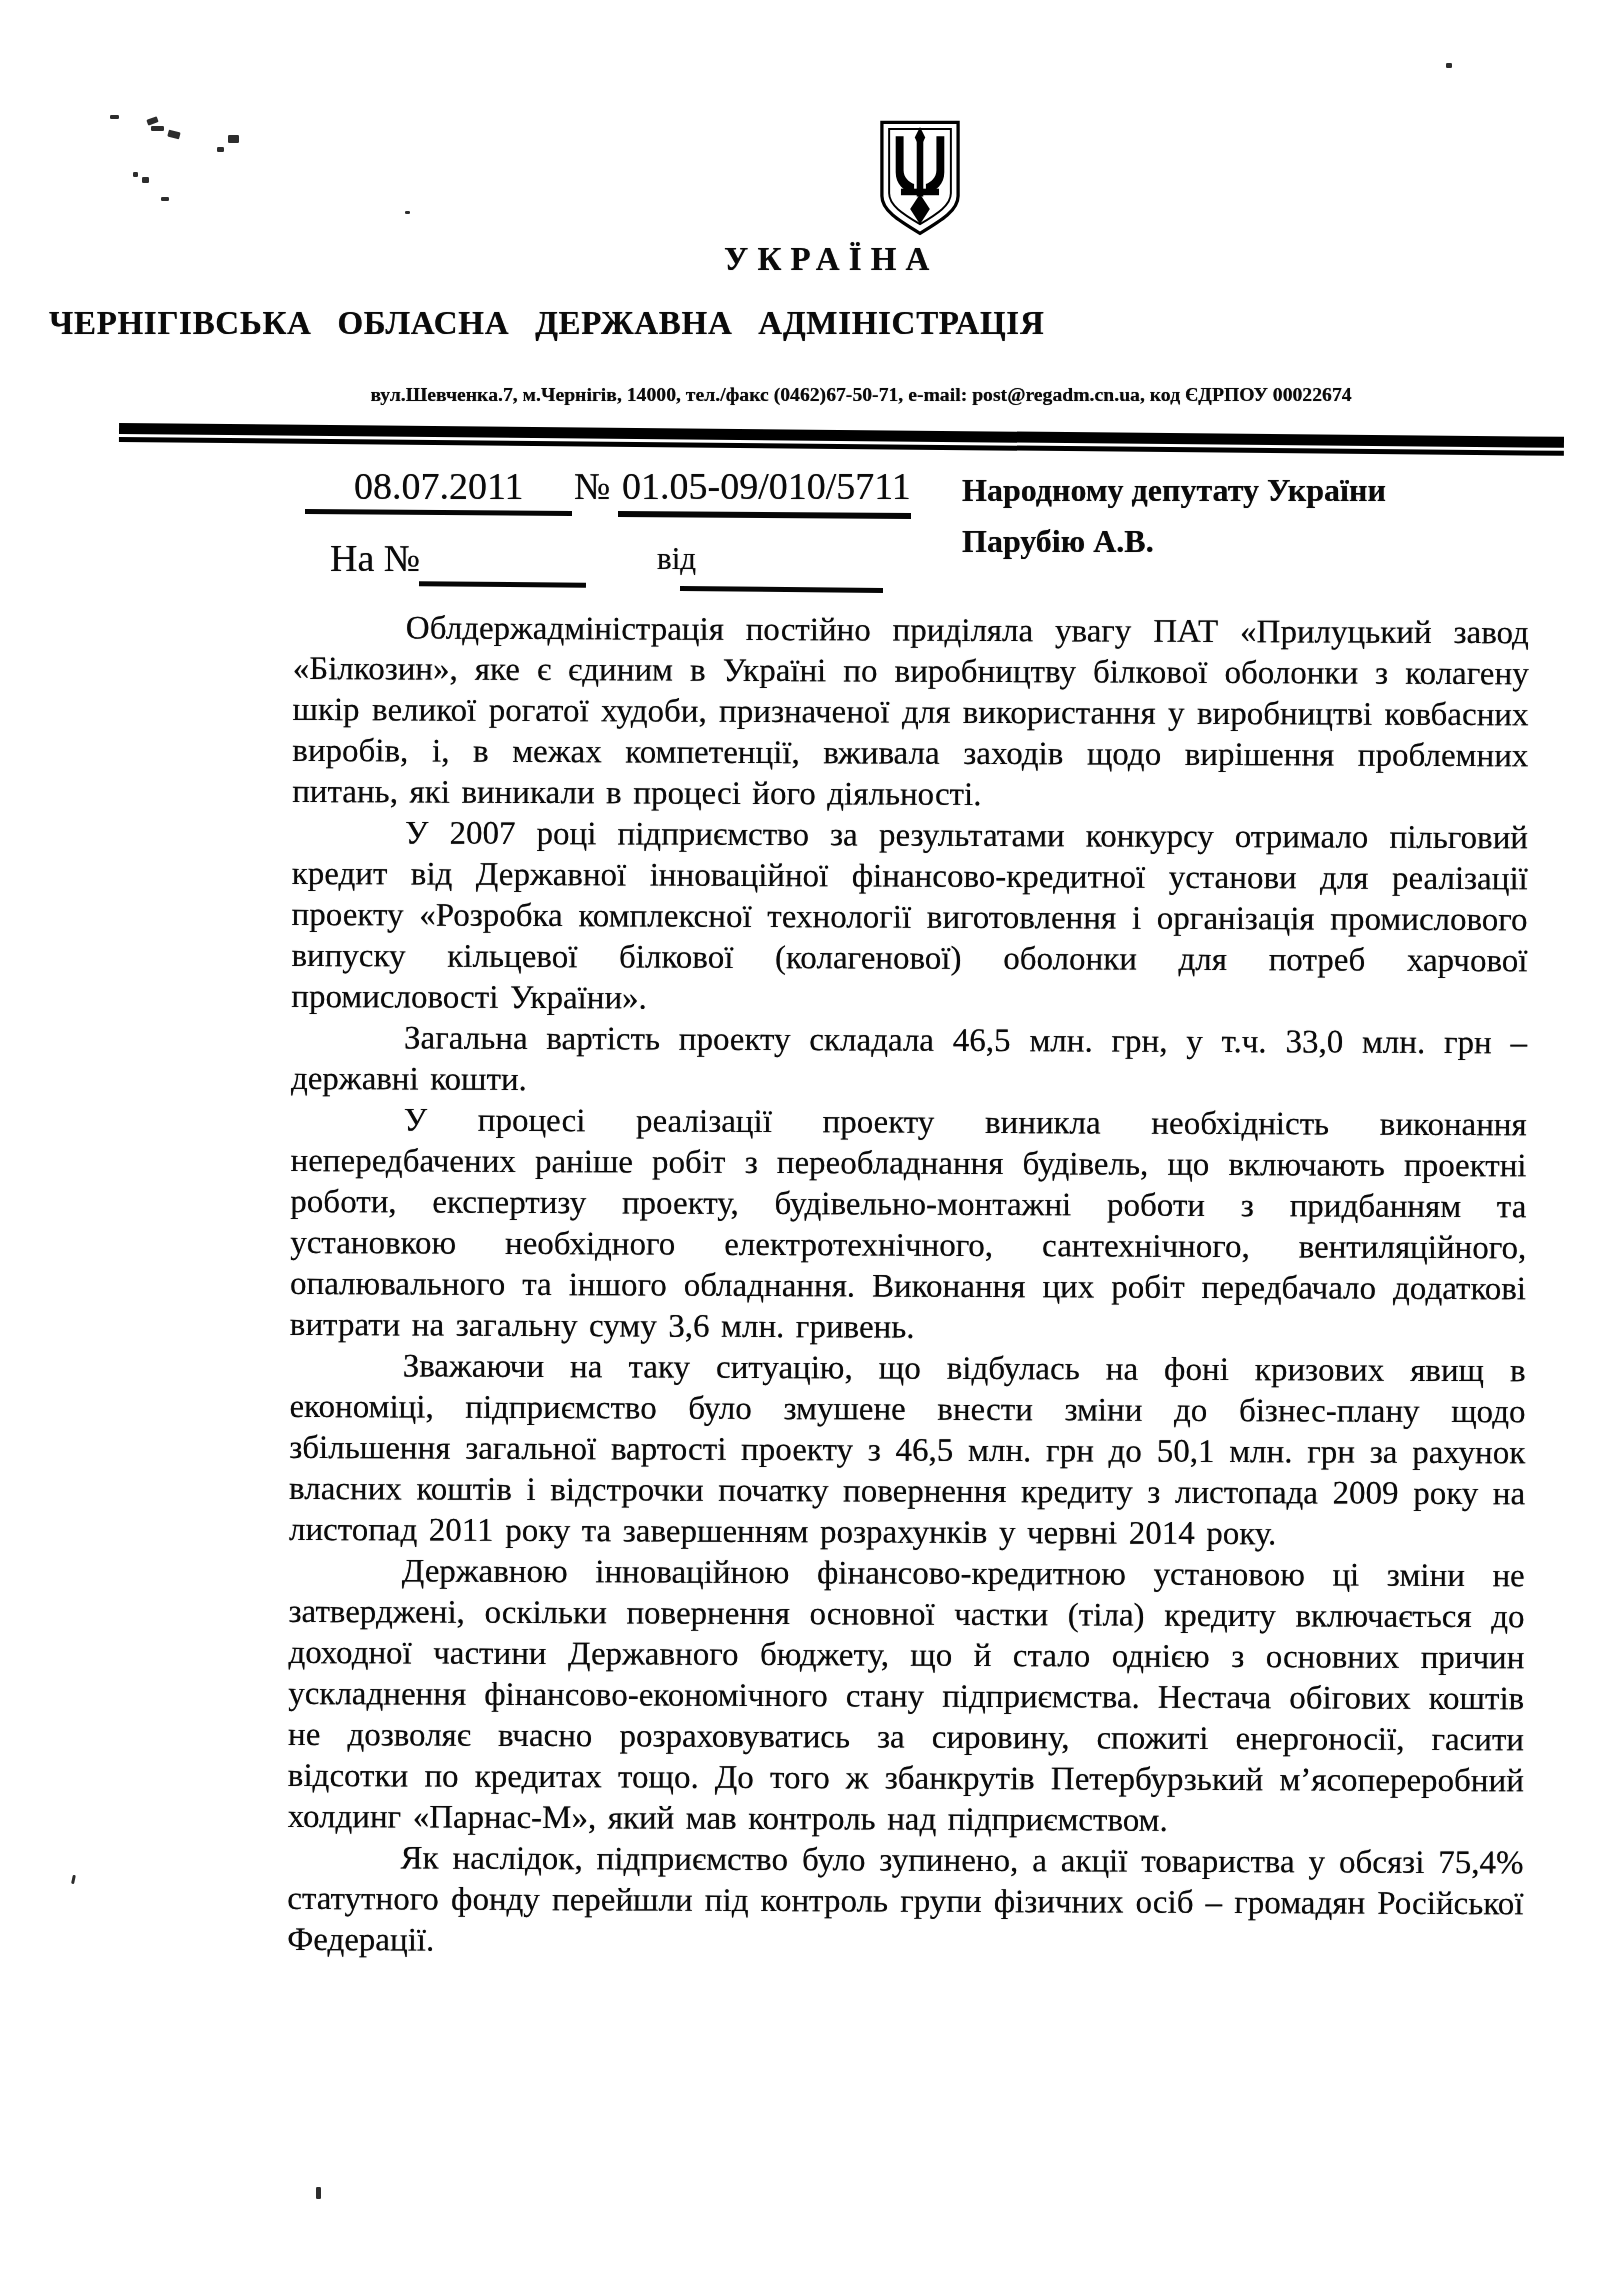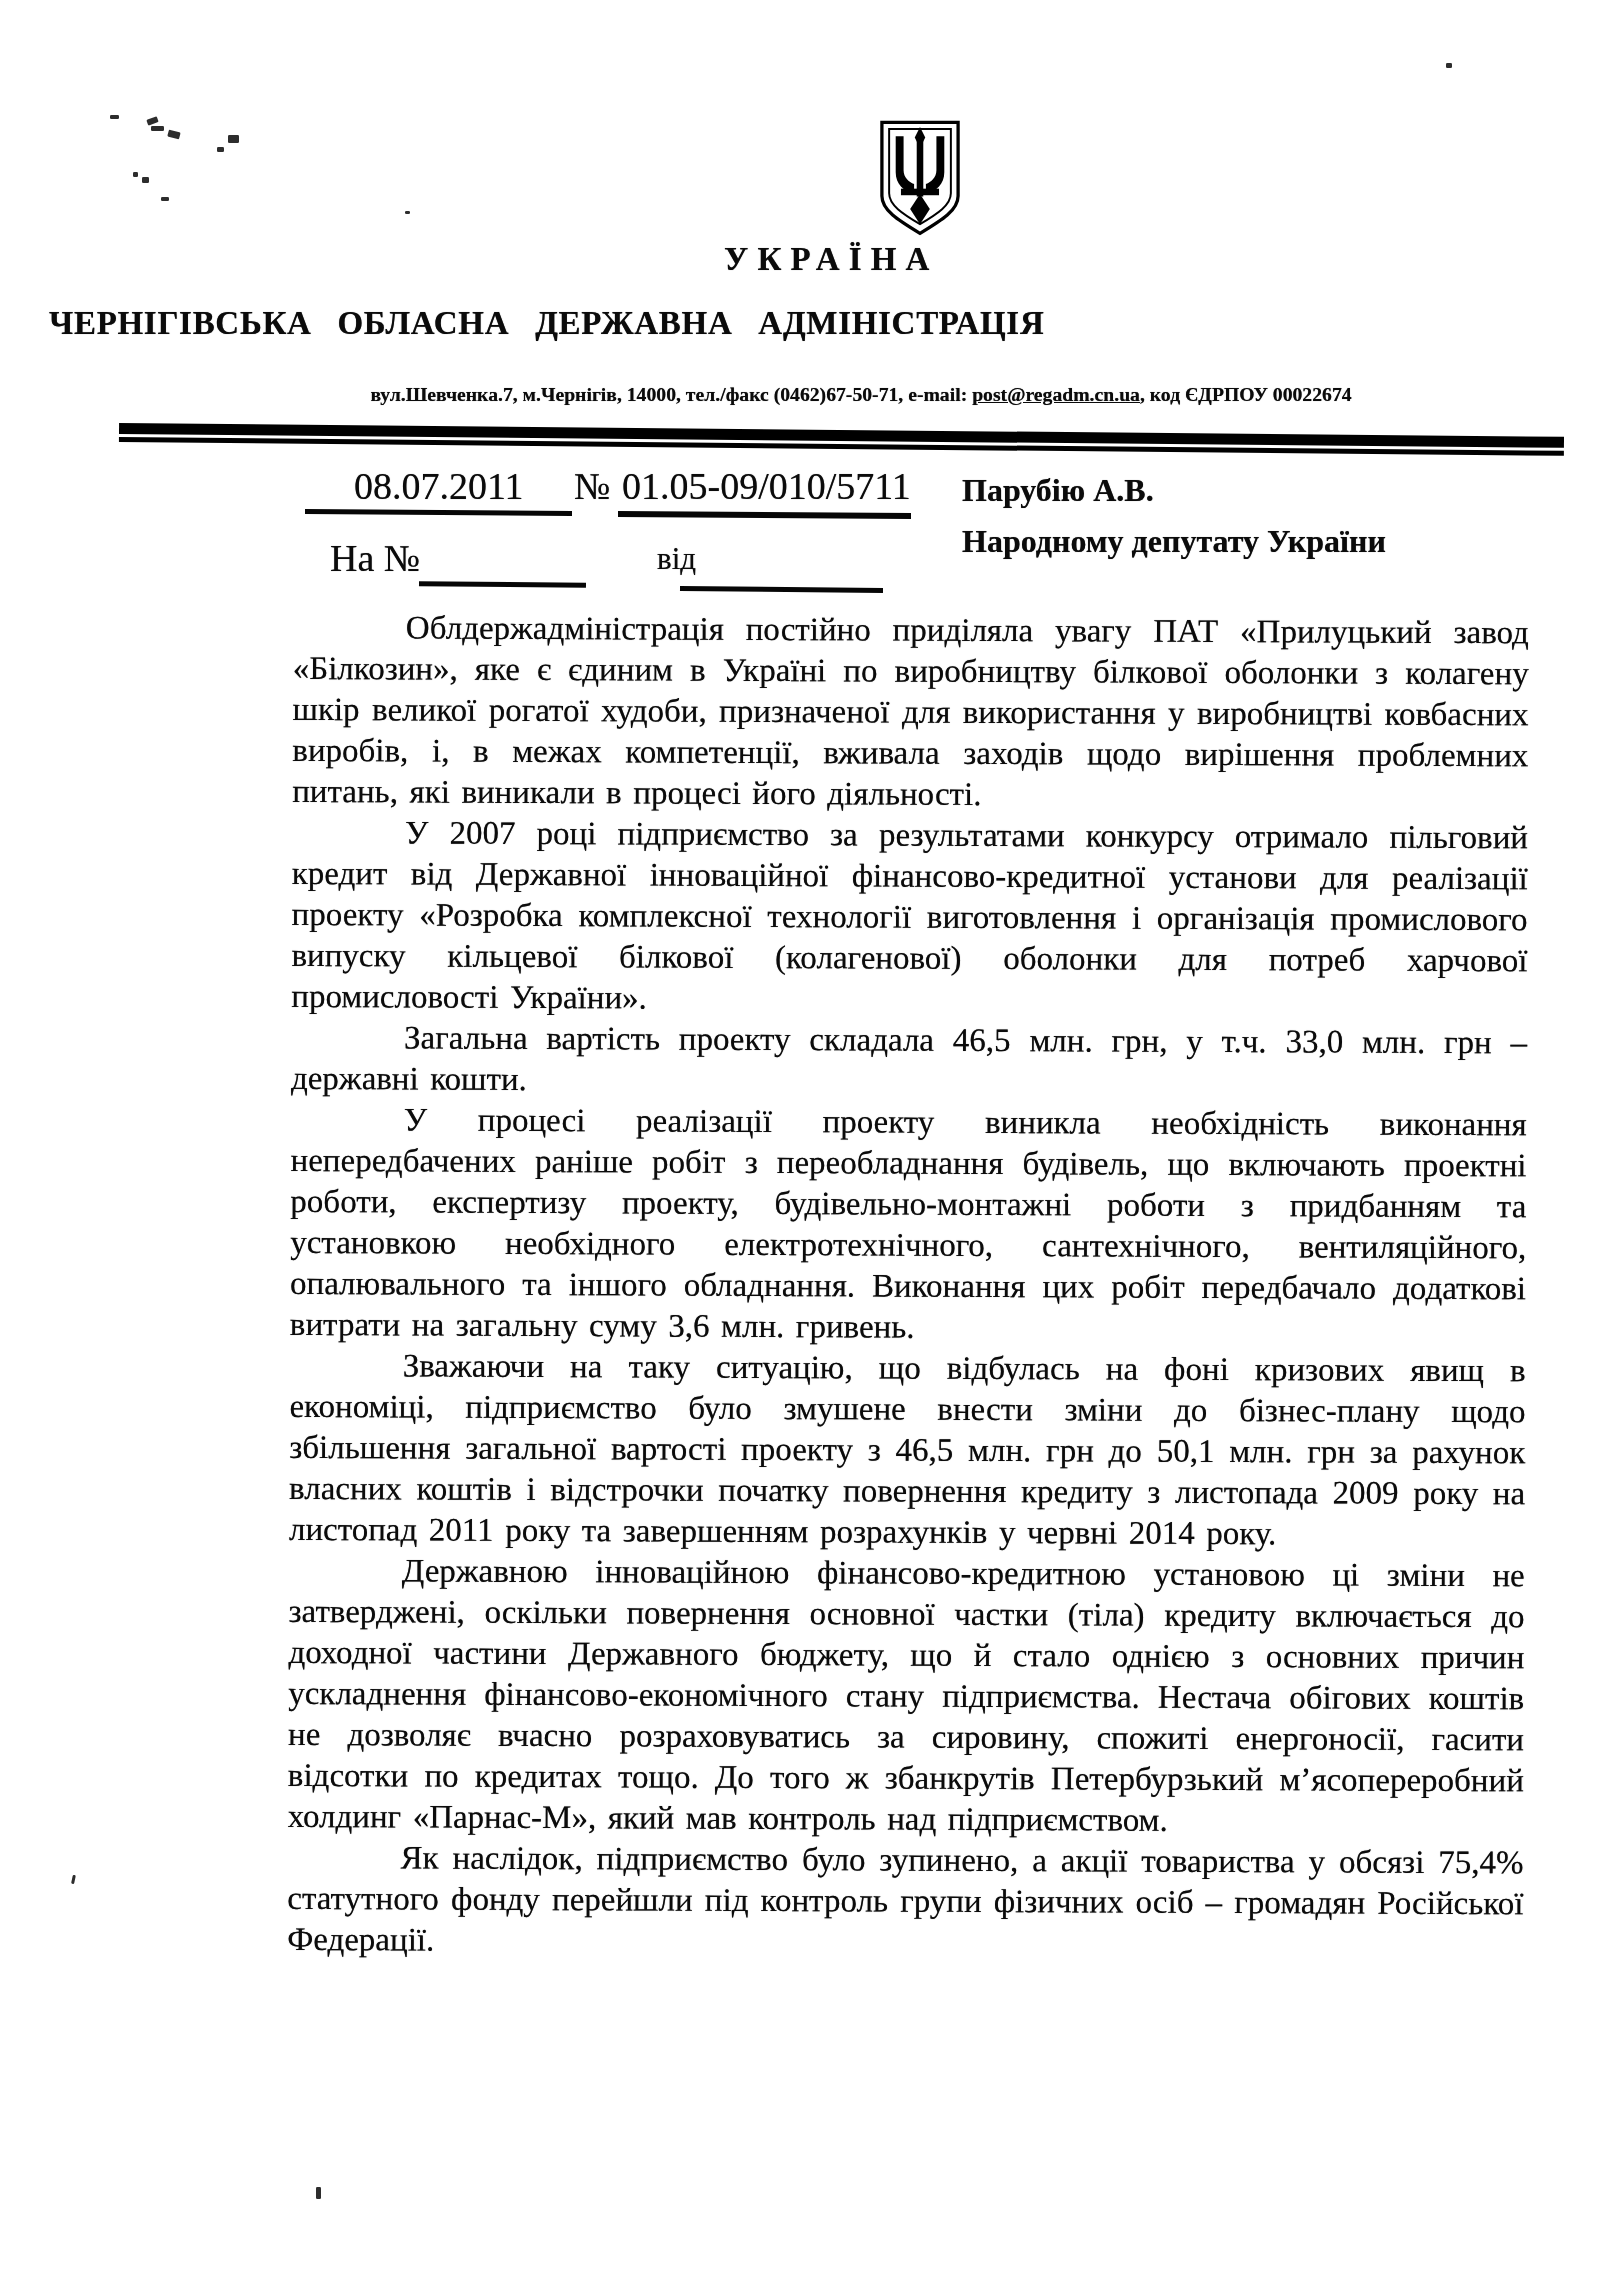--- a/index.html
+++ b/index.html
@@ -16,21 +16,21 @@
     font-size:33px;font-weight:700;letter-spacing:9.2px;white-space:nowrap;
   }
   .org{
     position:absolute;left:49px;top:305px;width:1526px;text-align:left;
     font-size:33px;font-weight:700;letter-spacing:0.7px;word-spacing:17px;white-space:nowrap;
   }
   .contact{
     position:absolute;left:98px;top:383px;width:1526px;text-align:center;
     font-size:19.7px;font-weight:700;white-space:nowrap;
   }
-  .contact .email{text-decoration:underline;}
+  .contact .email{}
   .rule{position:absolute;left:119px;top:423px;width:1445px;transform:rotate(.55deg);transform-origin:left center;}
   .rule .bar1{height:11px;background:#000;}
   .rule .bar2{height:5.2px;background:#000;margin-top:3.3px;}
 
   
   .fld{position:absolute;font-size:38px;white-space:nowrap;}
   .f-date{left:354px;top:464px;}
   .f-nosign{left:574px;top:464px;}
   .f-refnum{left:622px;top:464px;}
   .f-na{left:330px;top:536px;font-size:38px;}
@@ -106,22 +106,22 @@
     <span class="fld f-refnum ink">01.05-09/010/5711</span>
     <div class="uline ul-date"></div>
     <div class="uline ul-ref"></div>
     <span class="fld f-na ink">На №</span>
     <span class="fld f-vid ink">від</span>
     <div class="uline ul-na"></div>
     <div class="uline ul-vid"></div>
   </section>
 
   <section class="addressee ink">
+    <div>Народному депутату України</div>
     <div>Парубію А.В.</div>
-    <div>Народному депутату України</div>
   </section>
 
   <main class="letter ink">
     <p>Облдержадміністрація постійно приділяла увагу ПАТ «Прилуцький завод «Білкозин», яке є єдиним в Україні по виробництву білкової оболонки з колагену шкір великої рогатої худоби, призначеної для використання у виробництві ковбасних виробів, і, в межах компетенції, вживала заходів щодо вирішення проблемних питань, які виникали в процесі його діяльності.</p>
     <p>У 2007 році підприємство за результатами конкурсу отримало пільговий кредит від Державної інноваційної фінансово-кредитної установи для реалізації проекту «Розробка комплексної технології виготовлення і організація промислового випуску кільцевої білкової (колагенової) оболонки для потреб харчової промисловості України».</p>
     <p>Загальна вартість проекту складала 46,5 млн. грн, у т.ч. 33,0 млн. грн – державні кошти.</p>
     <p>У процесі реалізації проекту виникла необхідність виконання непередбачених раніше робіт з переобладнання будівель, що включають проектні роботи, експертизу проекту, будівельно-монтажні роботи з придбанням та установкою необхідного електротехнічного, сантехнічного, вентиляційного, опалювального та іншого обладнання. Виконання цих робіт передбачало додаткові витрати на загальну суму 3,6 млн. гривень.</p>
     <p>Зважаючи на таку ситуацію, що відбулась на фоні кризових явищ в економіці, підприємство було змушене внести зміни до бізнес-плану щодо збільшення загальної вартості проекту з 46,5 млн. грн до 50,1 млн. грн за рахунок власних коштів і відстрочки початку повернення кредиту з листопада 2009 року на листопад 2011 року та завершенням розрахунків у червні 2014 року.</p>
     <p>Державною інноваційною фінансово-кредитною установою ці зміни не затверджені, оскільки повернення основної частки (тіла) кредиту включається до доходної частини Державного бюджету, що й стало однією з основних причин ускладнення фінансово-економічного стану підприємства. Нестача обігових коштів не дозволяє вчасно розраховуватись за сировину, спожиті енергоносії, гасити відсотки по кредитах тощо. До того ж збанкрутів Петербурзький м’ясопереробний холдинг «Парнас-М», який мав контроль над підприємством.</p>
     <p>Як наслідок, підприємство було зупинено, а акції товариства у обсязі 75,4% статутного фонду перейшли під контроль групи фізичних осіб – громадян Російської Федерації.</p>

